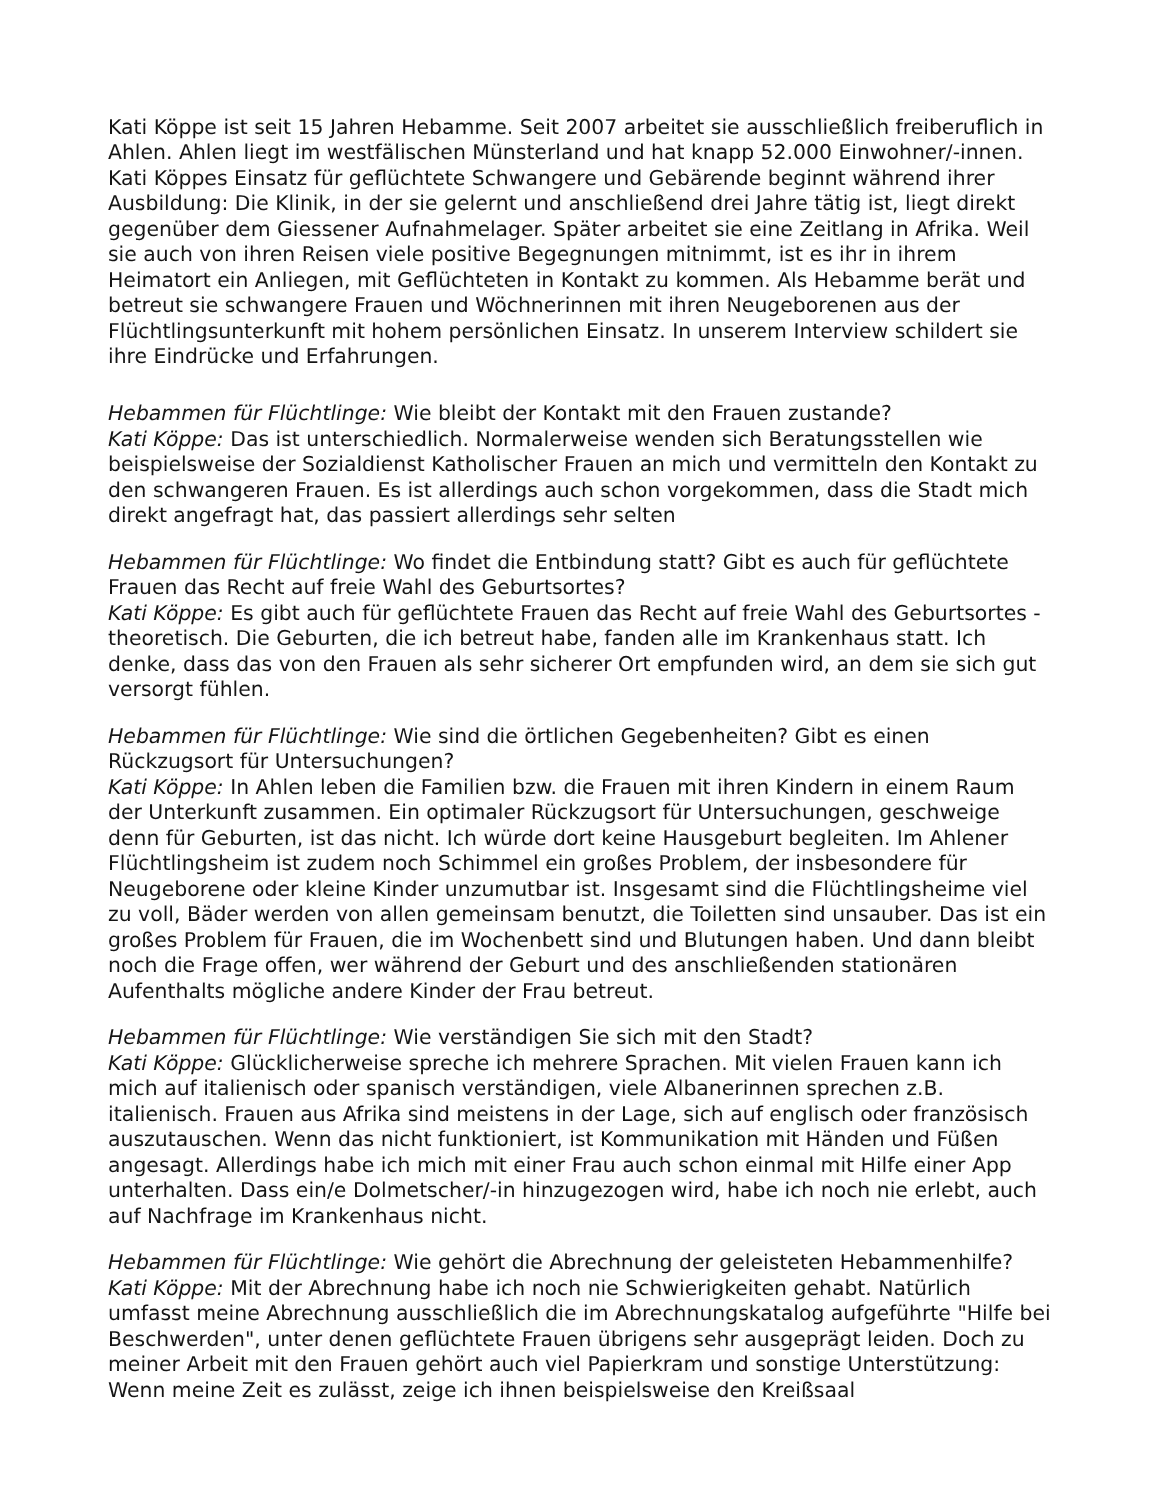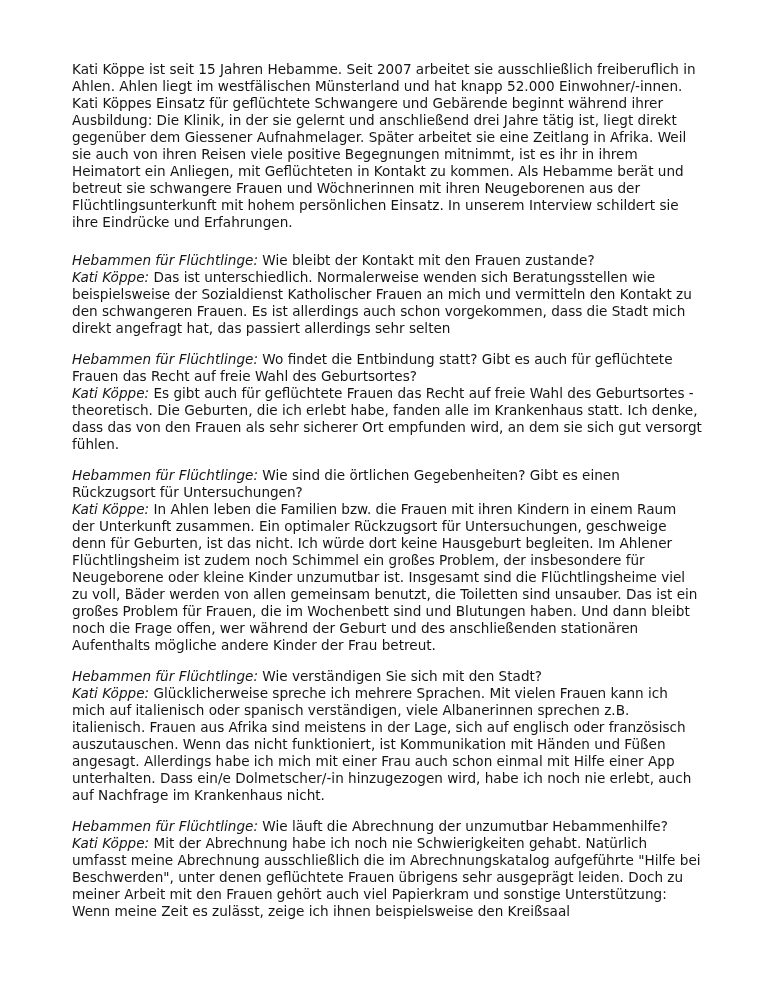--- a/index.html
+++ b/index.html
@@ -18,20 +18,21 @@
     font-family: "DejaVu Sans", sans-serif;
     font-size: 13.6px;
     line-height: 17px;
     color: #151515;
   }
   .para {
     margin: 0 0 14px 0;
   }
   .para.intro {
     margin-bottom: 21px;
+    margin-top: 16px;
   }
   .speaker {
     font-style: italic;
     text-align: right;
   }
 </style>
 </head>
 <body>
 
 <div class="page">
@@ -44,40 +45,40 @@
     <br>
     <em class="speaker">Kati Köppe:</em>
     <span>Das ist unterschiedlich. Normalerweise wenden sich Beratungsstellen wie beispielsweise der Sozialdienst Katholischer Frauen an mich und vermitteln den Kontakt zu den schwangeren Frauen. Es ist allerdings auch schon vorgekommen, dass die Stadt mich direkt angefragt hat, das passiert allerdings sehr selten</span>
   </p>
 
   <p class="para">
     <em class="speaker">Hebammen für Flüchtlinge:</em>
     <span>Wo findet die Entbindung statt? Gibt es auch für geflüchtete Frauen das Recht auf freie Wahl des Geburtsortes?</span>
     <br>
     <em class="speaker">Kati Köppe:</em>
-    <span>Es gibt auch für geflüchtete Frauen das Recht auf freie Wahl des Geburtsortes - theoretisch. Die Geburten, die ich erlebt habe, fanden alle im Krankenhaus statt. Ich denke, dass das von den Frauen als sehr sicherer Ort empfunden wird, an dem sie sich gut versorgt fühlen.</span>
+    <span>Es gibt auch für geflüchtete Frauen das Recht auf freie Wahl des Geburtsortes - theoretisch. Die Geburten, die ich betreut habe, fanden alle im Krankenhaus statt. Ich denke, dass das von den Frauen als sehr sicherer Ort empfunden wird, an dem sie sich gut versorgt fühlen.</span>
   </p>
 
   <p class="para">
     <em class="speaker">Hebammen für Flüchtlinge:</em>
     <span>Wie sind die örtlichen Gegebenheiten? Gibt es einen Rückzugsort für Untersuchungen?</span>
     <br>
     <em class="speaker">Kati Köppe:</em>
     <span>In Ahlen leben die Familien bzw. die Frauen mit ihren Kindern in einem Raum der Unterkunft zusammen. Ein optimaler Rückzugsort für Untersuchungen, geschweige denn für Geburten, ist das nicht. Ich würde dort keine Hausgeburt begleiten. Im Ahlener Flüchtlingsheim ist zudem noch Schimmel ein großes Problem, der insbesondere für Neugeborene oder kleine Kinder unzumutbar ist. Insgesamt sind die Flüchtlingsheime viel zu voll, Bäder werden von allen gemeinsam benutzt, die Toiletten sind unsauber. Das ist ein großes Problem für Frauen, die im Wochenbett sind und Blutungen haben. Und dann bleibt noch die Frage offen, wer während der Geburt und des anschließenden stationären Aufenthalts mögliche andere Kinder der Frau betreut.</span>
   </p>
 
   <p class="para">
     <em class="speaker">Hebammen für Flüchtlinge:</em>
     <span>Wie verständigen Sie sich mit den Stadt?</span>
     <br>
     <em class="speaker">Kati Köppe:</em>
     <span>Glücklicherweise spreche ich mehrere Sprachen. Mit vielen Frauen kann ich mich auf italienisch oder spanisch verständigen, viele Albanerinnen sprechen z.B. italienisch. Frauen aus Afrika sind meistens in der Lage, sich auf englisch oder französisch auszutauschen. Wenn das nicht funktioniert, ist Kommunikation mit Händen und Füßen angesagt. Allerdings habe ich mich mit einer Frau auch schon einmal mit Hilfe einer App unterhalten. Dass ein/e Dolmetscher/-in hinzugezogen wird, habe ich noch nie erlebt, auch auf Nachfrage im Krankenhaus nicht.</span>
   </p>
 
   <p class="para">
     <em class="speaker">Hebammen für Flüchtlinge:</em>
-    <span>Wie läuft die Abrechnung der unzumutbar Hebammenhilfe?</span>
+    <span>Wie gehört die Abrechnung der geleisteten Hebammenhilfe?</span>
     <br>
     <em class="speaker">Kati Köppe:</em>
     <span>Mit der Abrechnung habe ich noch nie Schwierigkeiten gehabt. Natürlich umfasst meine Abrechnung ausschließlich die im Abrechnungskatalog aufgeführte "Hilfe bei Beschwerden", unter denen geflüchtete Frauen übrigens sehr ausgeprägt leiden. Doch zu meiner Arbeit mit den Frauen gehört auch viel Papierkram und sonstige Unterstützung: Wenn meine Zeit es zulässt, zeige ich ihnen beispielsweise den Kreißsaal</span>
   </p>
 
 </div>
 
 </body></html>

